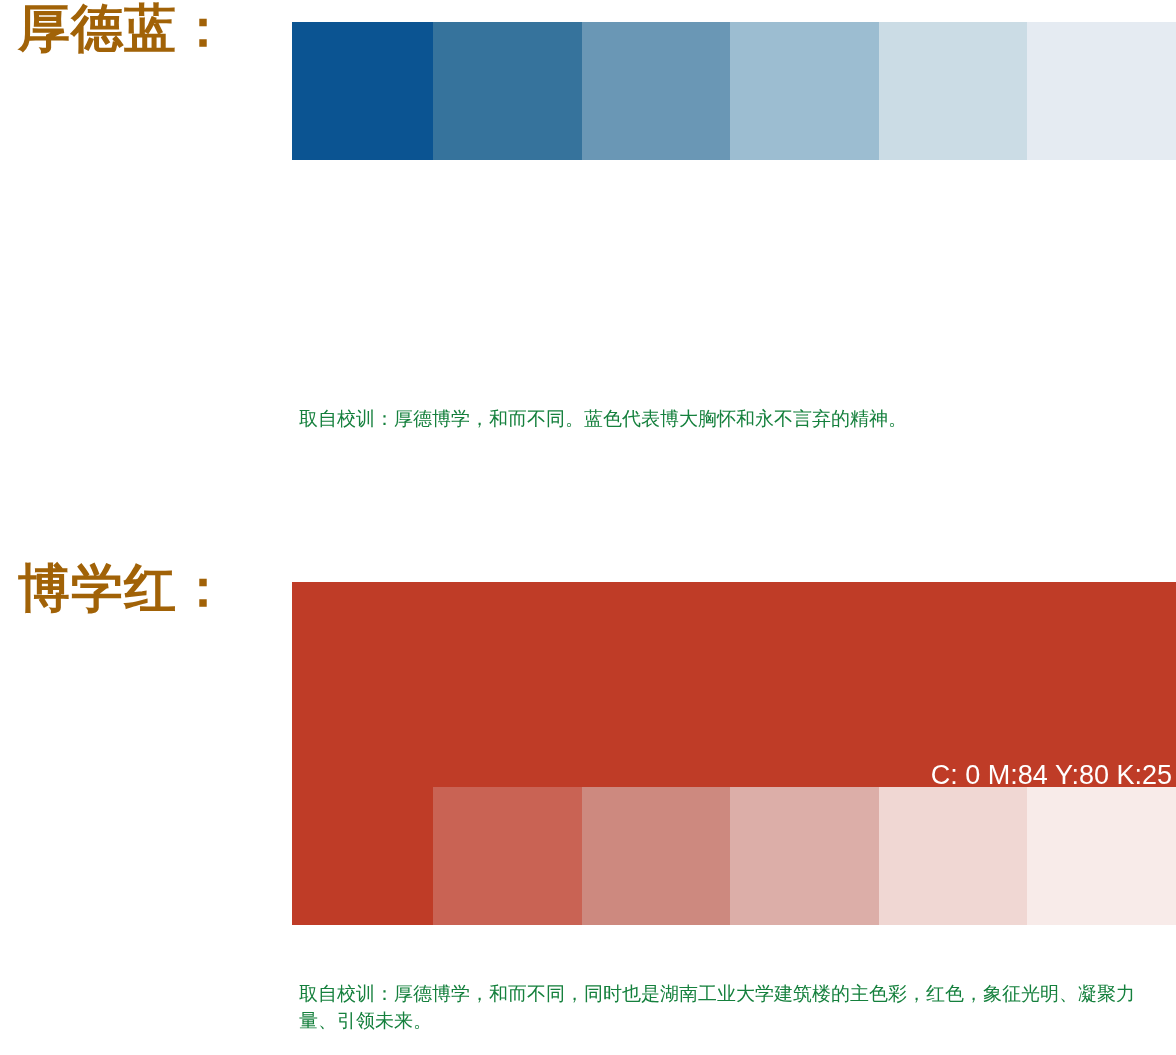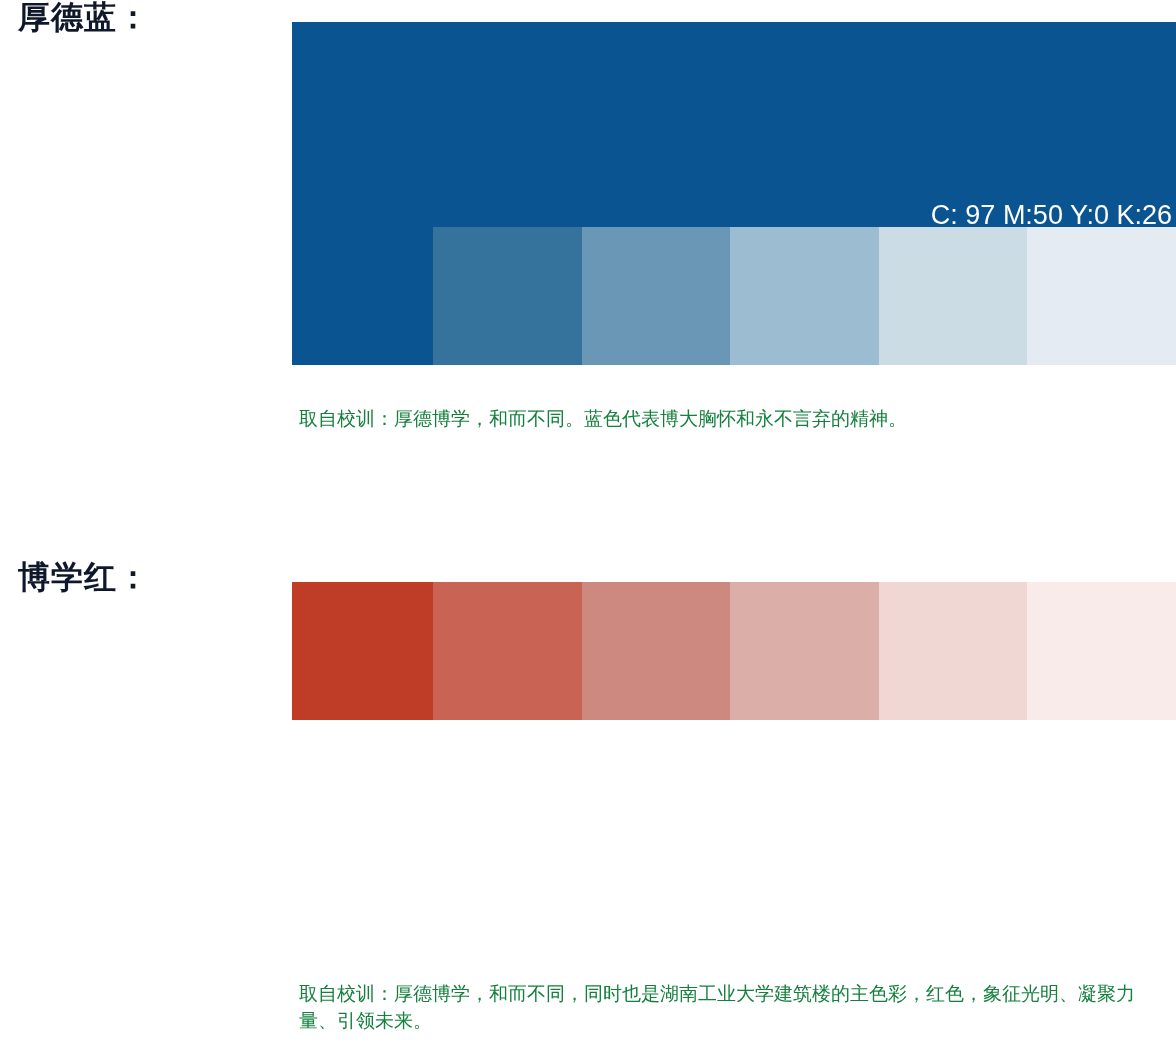--- a/index.html
+++ b/index.html
@@ -19,23 +19,23 @@
     left: 0;
     width: 1176px;
   }
   #section-blue { top: 0; }
   #section-red  { top: 560px; }
 
   .section-title {
     position: absolute;
     left: 18px;
     top: 0;
-    font-size: 32px;
+    font-size: 52px;
     font-weight: bold;
-    color: #0f172a;
+    color: #a16207;
     letter-spacing: 1px;
     line-height: 1.1;
     white-space: nowrap;
   }
 
   .swatch-block {
     position: absolute;
     left: 292px;
     top: 22px;
     width: 884px;
@@ -80,23 +80,20 @@
 </style>
 </head>
 <body style="background: rgb(255, 255, 255);">
 
 <div class="palette-section" id="section-blue">
 
   <div class="section-title">厚德蓝：</div>
 
   <div class="swatch-block">
 
-    <div class="base-band" id="base-band-blue" style="background: rgb(11, 84, 146);">
-      <div class="cmyk-label">C: 97 M:50 Y:0 K:26</div>
-    </div>
 
     <div class="tint-row" id="tint-row-blue">
       <div class="tint-cell lead" id="blue-tint-0" style="background: rgb(11, 84, 146);"></div>
       <div class="tint-cell" id="blue-tint-1" style="background: rgb(54, 115, 156);"></div>
       <div class="tint-cell" id="blue-tint-2" style="background: rgb(106, 151, 181);"></div>
       <div class="tint-cell" id="blue-tint-3" style="background: rgb(156, 189, 209);"></div>
       <div class="tint-cell" id="blue-tint-4" style="background: rgb(203, 220, 229);"></div>
       <div class="tint-cell" id="blue-tint-5" style="background: rgb(229, 235, 242);"></div>
     </div>
 
@@ -105,20 +102,23 @@
 </div>
 
 <div class="caption" id="caption-blue">取自校训：厚德博学，和而不同。蓝色代表博大胸怀和永不言弃的精神。</div>
 
 <div class="palette-section" id="section-red">
 
   <div class="section-title">博学红：</div>
 
   <div class="swatch-block">
 
+    <div class="base-band" id="base-band-red" style="background: rgb(191, 60, 39);">
+      <div class="cmyk-label">C: 0 M:84 Y:80 K:25</div>
+    </div>
 
     <div class="tint-row" id="tint-row-red">
       <div class="tint-cell lead" id="red-tint-0" style="background: rgb(191, 60, 39);"></div>
       <div class="tint-cell" id="red-tint-1" style="background: rgb(201, 99, 84);"></div>
       <div class="tint-cell" id="red-tint-2" style="background: rgb(205, 137, 127);"></div>
       <div class="tint-cell" id="red-tint-3" style="background: rgb(220, 174, 168);"></div>
       <div class="tint-cell" id="red-tint-4" style="background: rgb(240, 215, 211);"></div>
       <div class="tint-cell" id="red-tint-5" style="background: rgb(248, 235, 233);"></div>
     </div>
 

